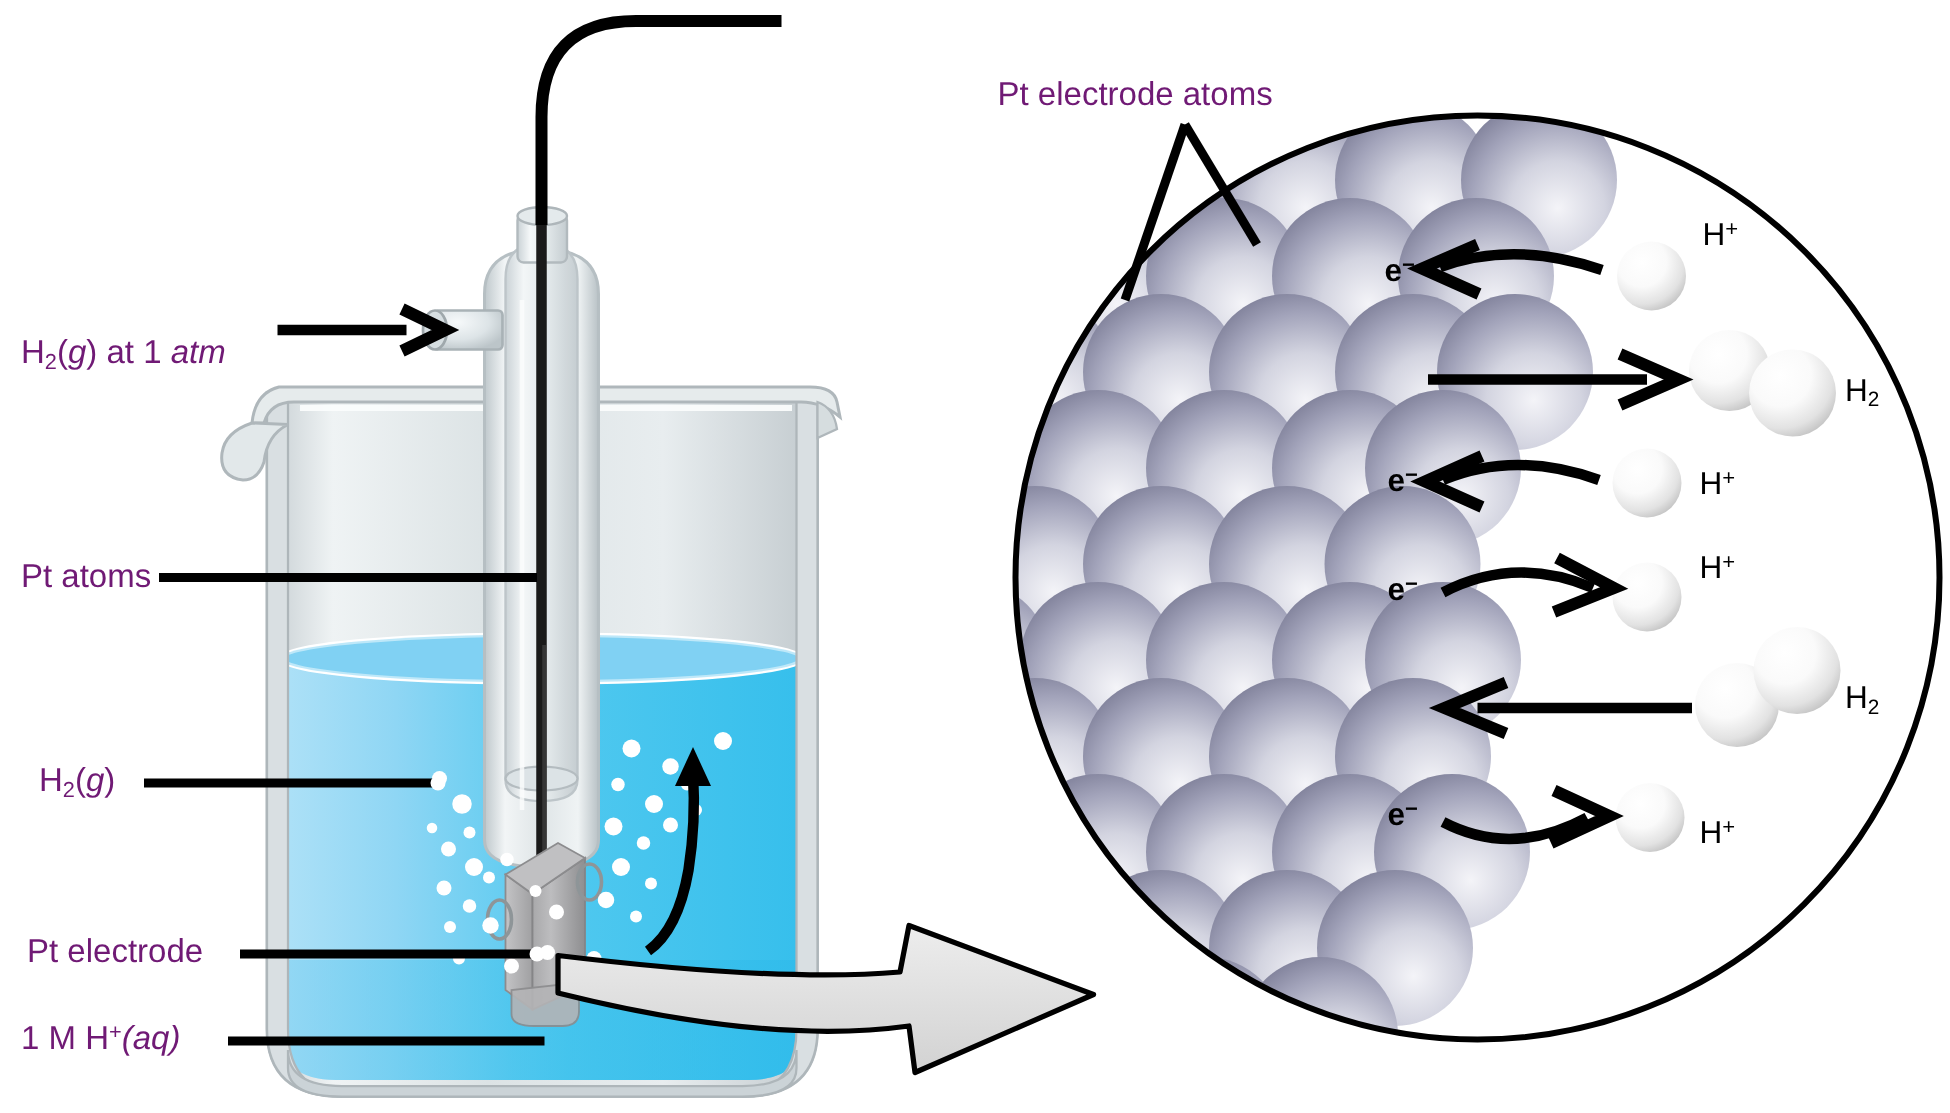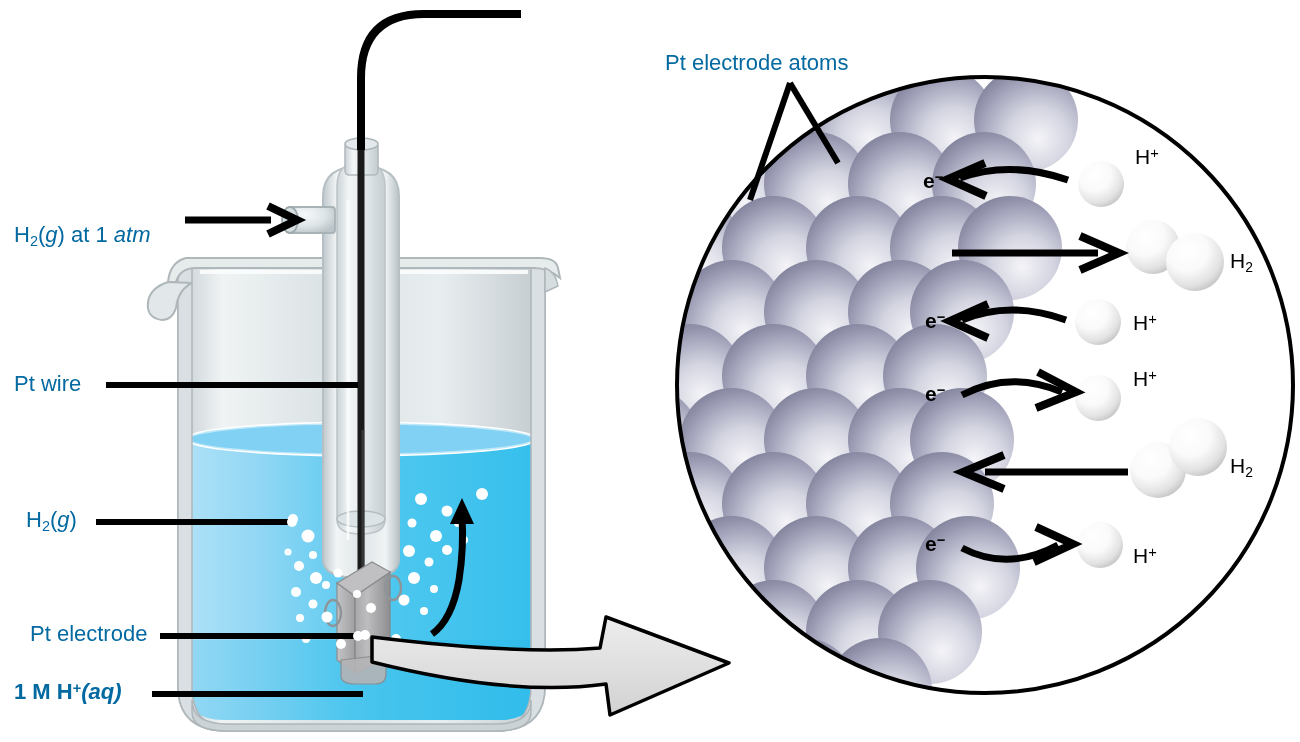--- a/index.html
+++ b/index.html
@@ -1,20 +1,20 @@
 <!DOCTYPE html>
 <html><head>
 <meta charset="utf-8">
 <style>
   html,body{margin:0;padding:0;background:#ffffff;}
   body{width:1300px;height:742px;overflow:hidden;
        font-family:"Liberation Sans","DejaVu Sans",sans-serif;color:#000;}
   #stage{position:relative;width:1300px;height:742px;background:#fff;}
   #stage svg{position:absolute;left:0;top:0;}
-  .lbl{position:absolute;font-size:22px;line-height:1;white-space:nowrap;color:#0369a1;}
+  .lbl{position:absolute;font-size:22px;line-height:1;white-space:nowrap;color:#701a75;}
   .lbl sub{font-size:0.66em;vertical-align:-0.28em;}
   .lbl sup{font-size:0.66em;vertical-align:0.42em;}
   .ital{font-style:italic;}
   .inner{position:absolute;font-size:21px;line-height:1;white-space:nowrap;color:#000;}
   .inner sub{font-size:0.66em;vertical-align:-0.28em;}
   .inner sup{font-size:0.70em;vertical-align:0.40em;}
   .ebold{font-weight:bold;}
 </style>
 </head>
 <body>
@@ -319,32 +319,32 @@
       <path d="M790,83 L838,163"></path>
     </g>
   </g>
 </svg>
 
 <div class="lbl" style="left:14px; top:224px;">
   <span>H<sub>2</sub>(<span class="ital">g</span>) at 1 <span class="ital">atm</span></span>
 </div>
 
 <div class="lbl" style="left:14px; top:373px;">
-  <span>Pt wire</span>
+  <span>Pt atoms</span>
 </div>
 
 <div class="lbl" style="left:14px; top:509px;margin-left:12px;">
   <span>H<sub>2</sub>(<span class="ital">g</span>)</span>
 </div>
 
-<div class="lbl" style="left:30px; top:623px;">
+<div class="lbl" style="left:18px; top:623px;">
   <span>Pt electrode</span>
 </div>
 
-<div class="lbl" style="left:14px; top:681px;font-weight:bold;">
+<div class="lbl" style="left:14px; top:681px;">
   <span>1 M H<sup>+</sup><span class="ital">(aq)</span></span>
 </div>
 
 <div class="lbl" style="left:665px; top:52px;">
   <span>Pt electrode atoms</span>
 </div>
 
 <div class="inner ebold" style="left:923px; top:170px;">e<sup>−</sup></div>
 <div class="inner ebold" style="left:925px; top:310px;">e<sup>−</sup></div>
 <div class="inner ebold" style="left:925px; top:383px;">e<sup>−</sup></div>

